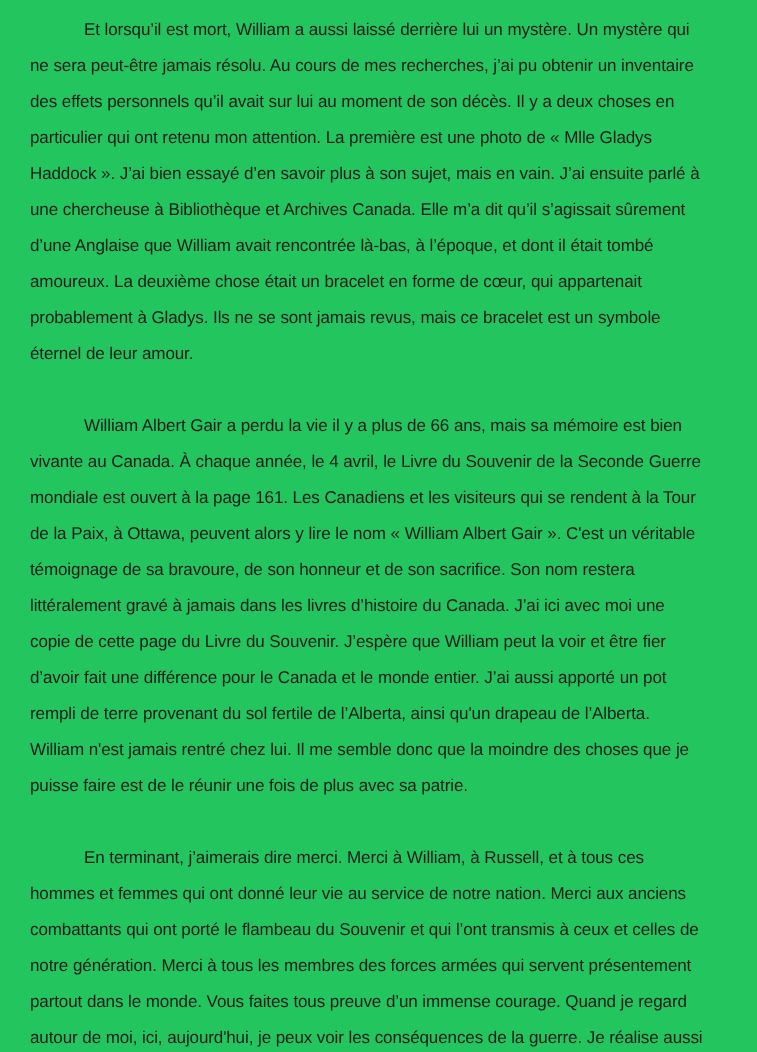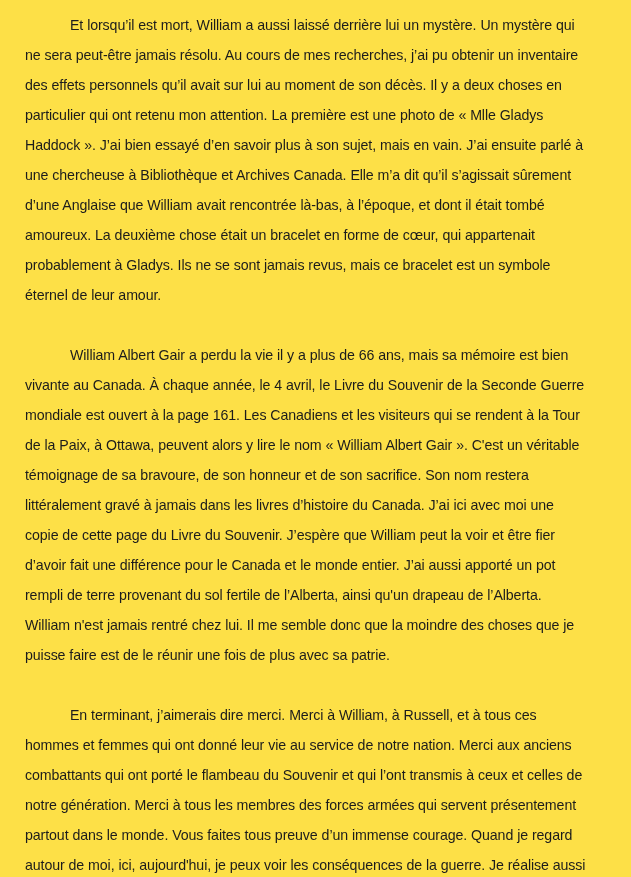--- a/index.html
+++ b/index.html
@@ -10,21 +10,21 @@
   body {
     width: 631px;
     height: 877px;
     overflow: hidden;
     font-family: "Liberation Sans", "DejaVu Sans", sans-serif;
   }
   .page {
     position: relative;
     width: 631px;
     height: 877px;
-    background: #fde047;
+    background: #22c55e;
     box-sizing: border-box;
     padding: 10px 41px 0 25px;
   }
   .doc-body {
     color: #1c1c1c;
     font-size: 14.2px;
     line-height: 30px;
     text-align: left;
     -webkit-font-smoothing: antialiased;
   }

